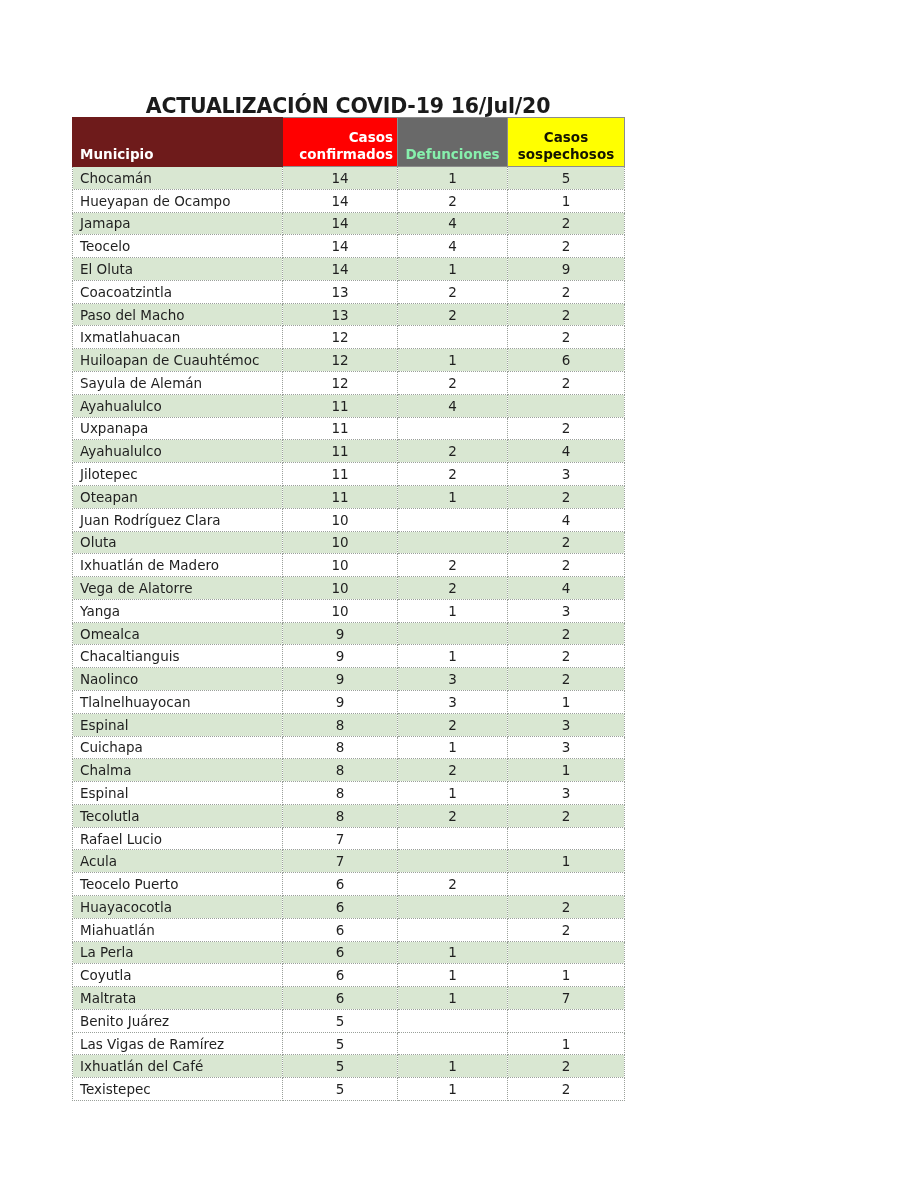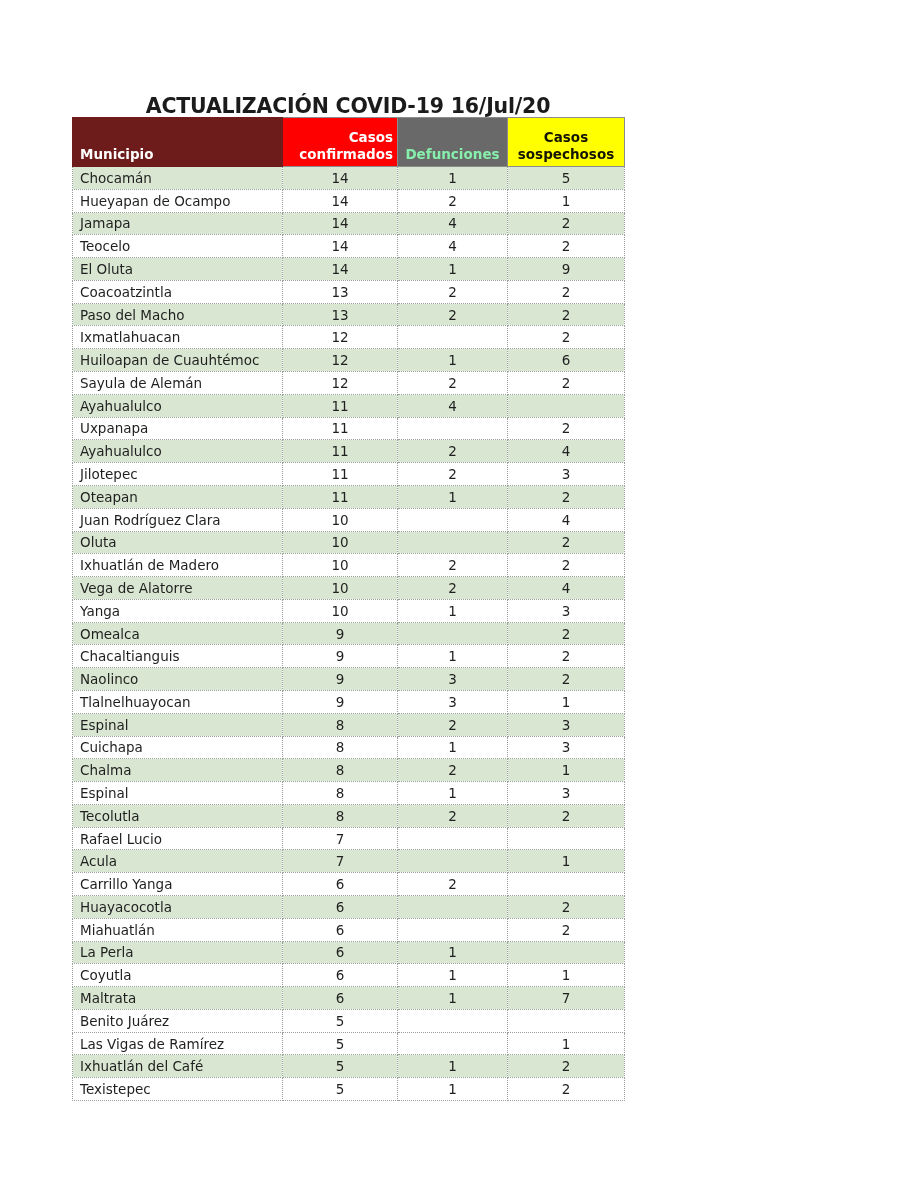--- a/index.html
+++ b/index.html
@@ -291,21 +291,21 @@
           <td class="num"></td>
           <td class="num"></td>
         </tr>
         <tr class="alt">
           <td class="muni">Acula</td>
           <td class="num">7</td>
           <td class="num"></td>
           <td class="num">1</td>
         </tr>
         <tr>
-          <td class="muni">Carrillo Yanga</td>
+          <td class="muni">Teocelo Puerto</td>
           <td class="num">6</td>
           <td class="num">2</td>
           <td class="num"></td>
         </tr>
         <tr class="alt">
           <td class="muni">Huayacocotla</td>
           <td class="num">6</td>
           <td class="num"></td>
           <td class="num">2</td>
         </tr>

